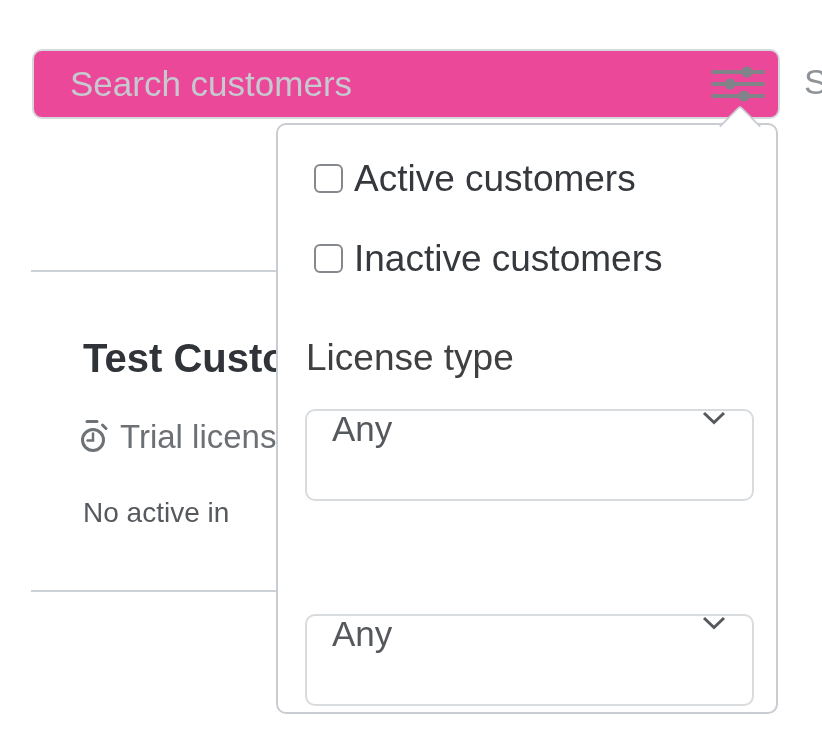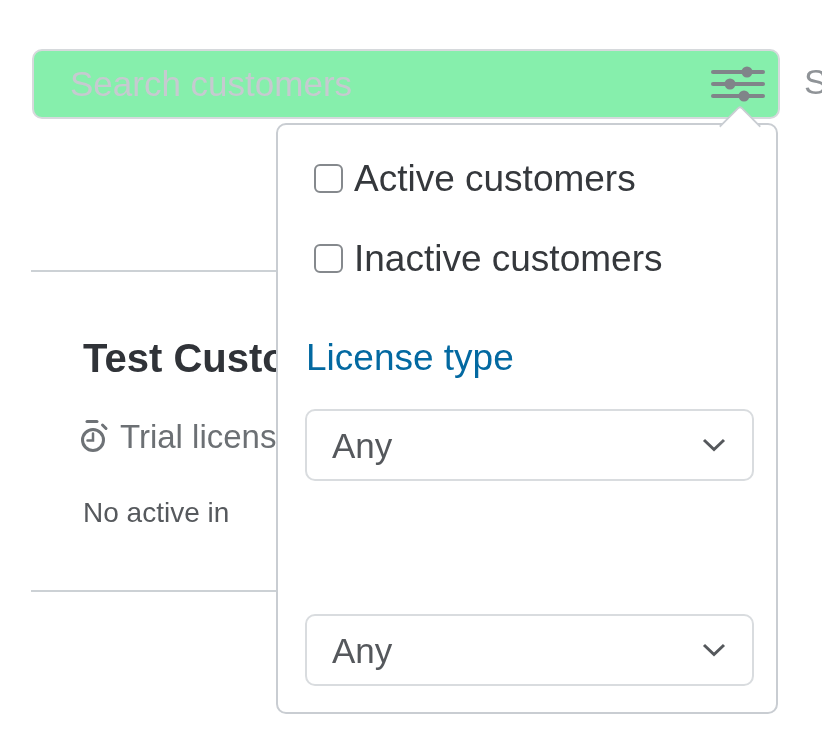--- a/index.html
+++ b/index.html
@@ -14,21 +14,21 @@
   }
 
   
   .search-box {
     position: absolute;
     left: 32px; top: 49px;
     width: 748px; height: 70px;
     border: 2px solid #d6d9dc;
     border-radius: 10px;
     box-sizing: border-box;
-    background: #86efac;
+    background: #ec4899;
     display: flex;
     align-items: center;
   }
   .search-input {
     flex: 1;
     height: 100%;
     border: none; outline: none; background: transparent;
     padding: 0 80px 0 36px;
     font-size: 35px;
     font-family: inherit;
@@ -126,36 +126,36 @@
     box-sizing: border-box;
     background: #fff;
     flex: none;
   }
   .check-label { font-size: 37px; color: #35383c; line-height: 1; }
 
   .field-label {
     position: absolute;
     left: 28px;
     font-size: 37px;
-    color: #0369a1;
+    color: #404040;
     line-height: 1.16;
     white-space: nowrap;
   }
   .fl-1 { top: 212px; }
   .fl-2 { top: 414px; }
 
   .select {
     position: absolute;
     left: 27px;
-    width: 449px; height: 72px;
+    width: 449px; height: 92px;
     border: 2px solid #d9dcdf;
     border-radius: 10px;
     box-sizing: border-box;
     background: #fff;
-    display: flex; align-items: center;
+    display: flex; align-items: flex-start;
     padding: 0 26px 0 25px;
     cursor: pointer;
   }
   .sel-1 { top: 284px; }
   .sel-2 { top: 489px; }
   .select-value { font-size: 35px; color: #55585c; line-height: 1; }
   .chev { margin-left: auto; display: block; }
 </style>
 </head>
 <body>

